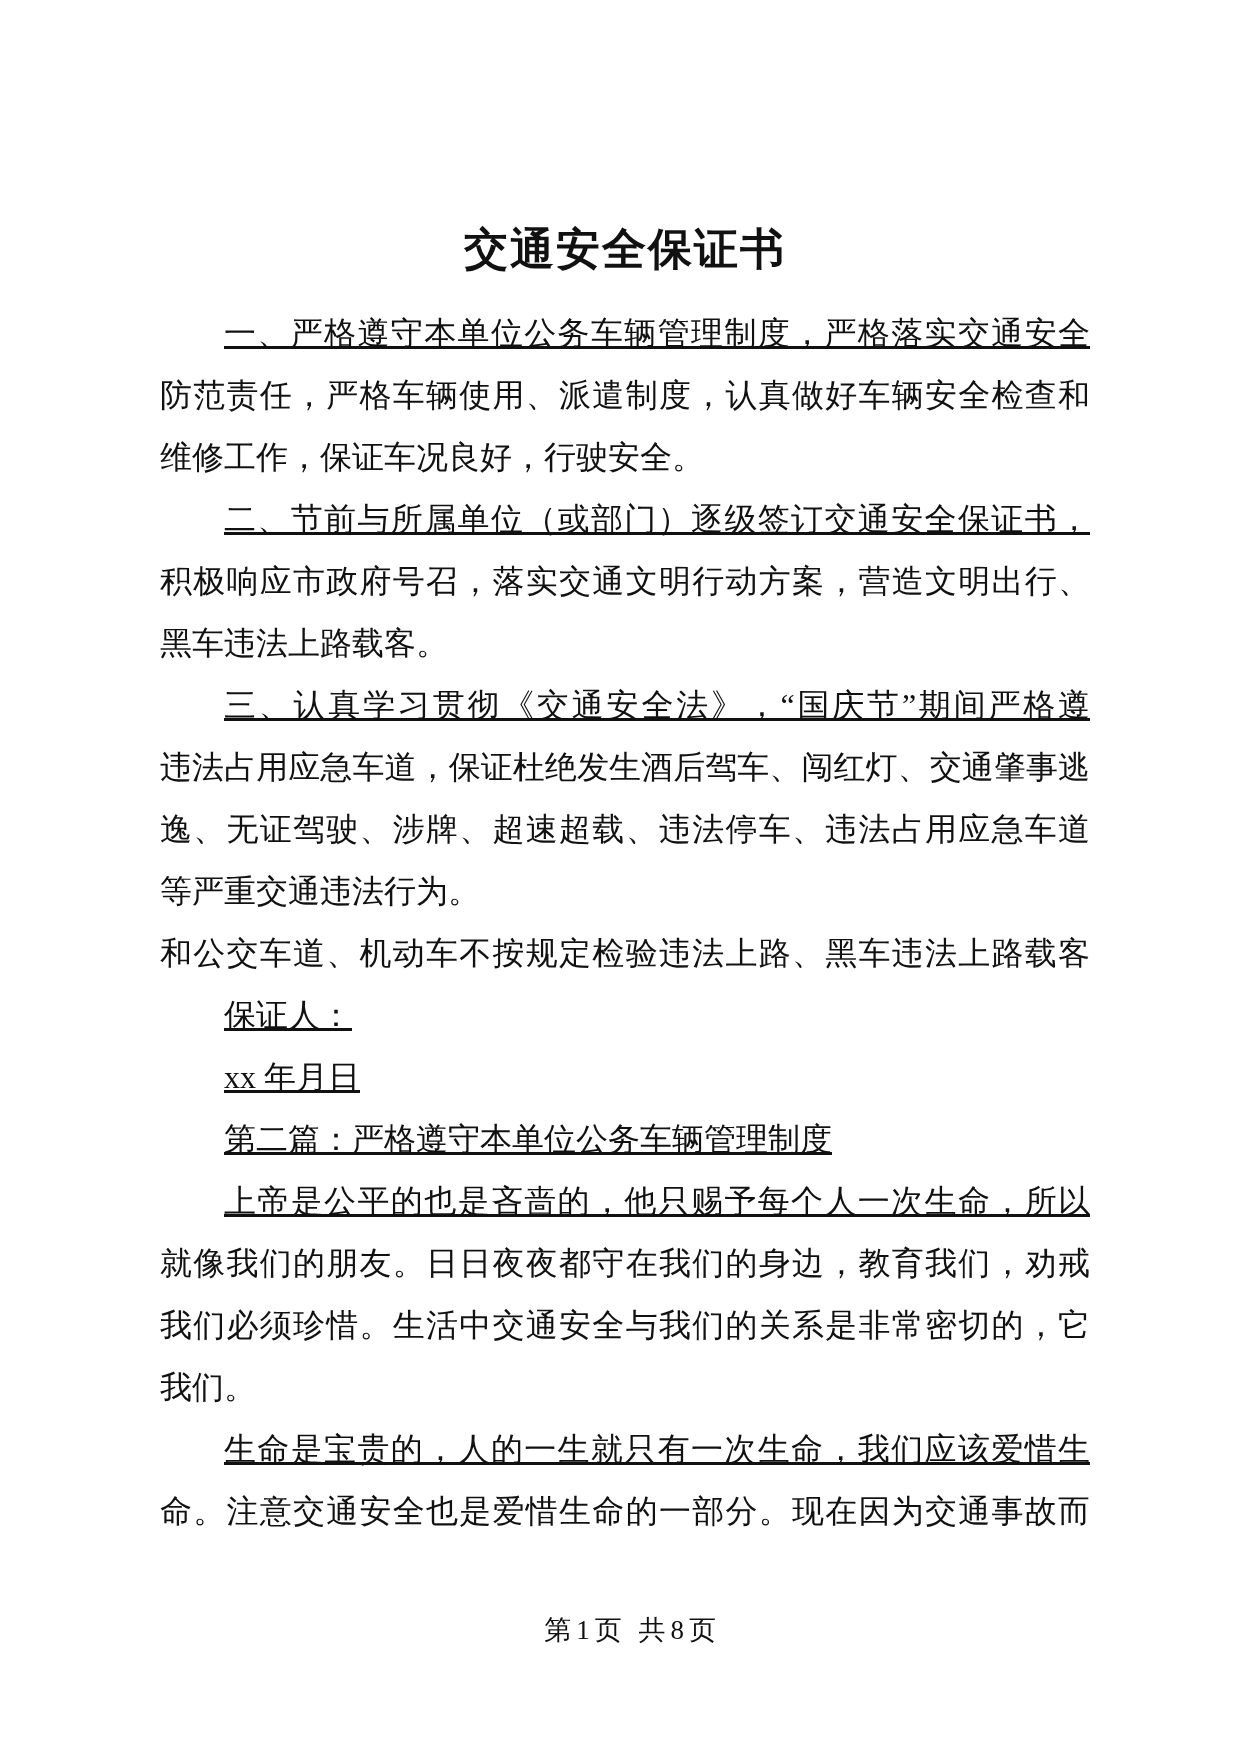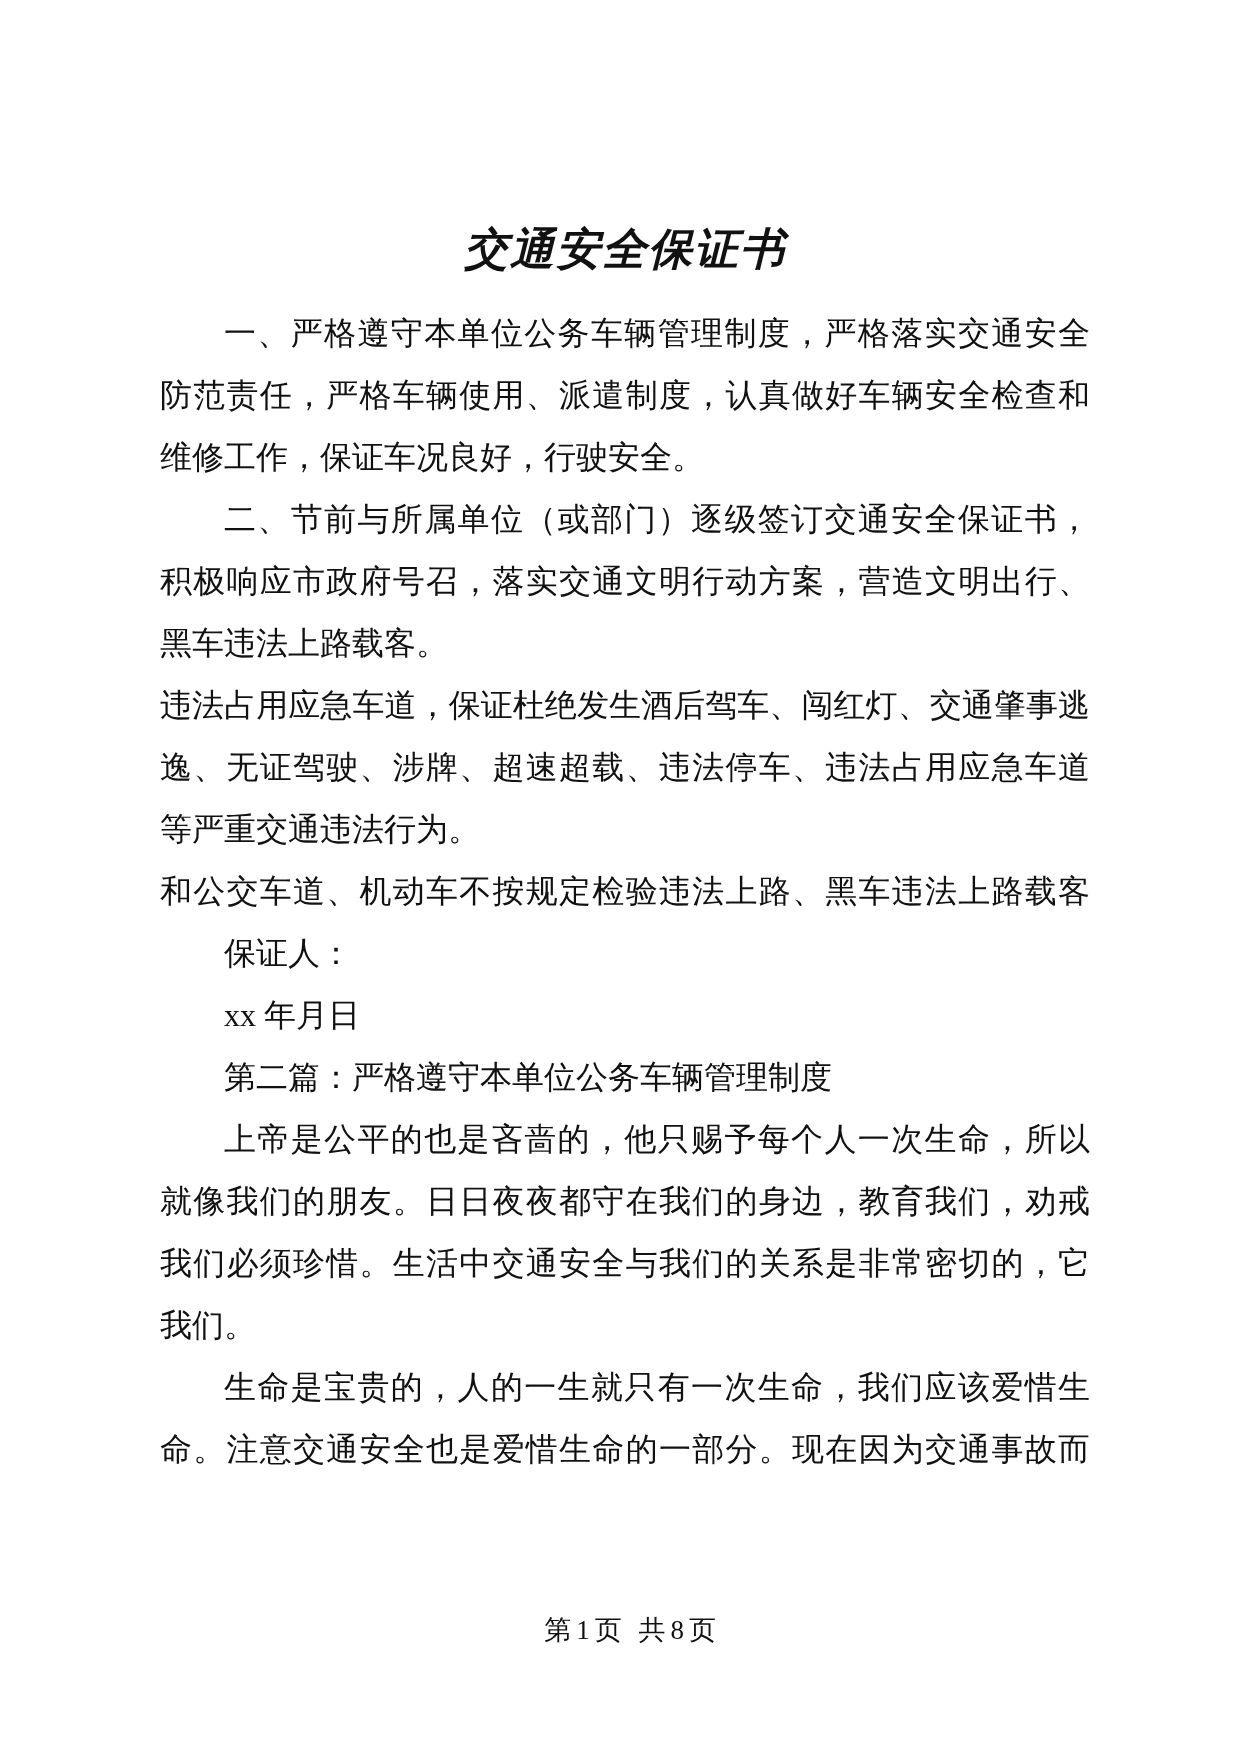--- a/index.html
+++ b/index.html
@@ -21,40 +21,40 @@
     top: 212px;
     left: 160px;
     width: 930px;
     margin: 0;
     font-size: 44px;
     font-weight: 700;
     line-height: 76px;
     text-align: center;
     letter-spacing: 2px;
     white-space: nowrap;
-    font-style: italic;
   }
   .doc-body {
     position: absolute;
     top: 302px;
     left: 160px;
     width: 930px;
   }
   .line {
     font-size: 32px;
     line-height: 62px;
     height: 62px;
     text-align: justify;
     overflow: hidden;
   }
   .line.jfull {
     text-align-last: justify;
   }
   .line.indent {
     text-indent: 64px;
+    text-decoration: underline;
   }
   .page-footer {
     position: absolute;
     top: 1608px;
     left: 12px;
     width: 100%;
     text-align: center;
     font-size: 27px;
     line-height: 44px;
     letter-spacing: 5px;
@@ -66,20 +66,21 @@
 <div class="page">
   <h1 class="doc-title">交通安全保证书</h1>
 
   <div class="doc-body" id="doc-body">
       <div class="line indent jfull">一、严格遵守本单位公务车辆管理制度，严格落实交通安全</div>
       <div class="line jfull">防范责任，严格车辆使用、派遣制度，认真做好车辆安全检查和</div>
       <div class="line">维修工作，保证车况良好，行驶安全。</div>
       <div class="line indent jfull">二、节前与所属单位（或部门）逐级签订交通安全保证书，</div>
       <div class="line jfull">积极响应市政府号召，落实交通文明行动方案，营造文明出行、</div>
       <div class="line">黑车违法上路载客。</div>
+      <div class="line indent jfull">三、认真学习贯彻《交通安全法》，“国庆节”期间严格遵</div>
       <div class="line jfull">违法占用应急车道，保证杜绝发生酒后驾车、闯红灯、交通肇事逃</div>
       <div class="line jfull">逸、无证驾驶、涉牌、超速超载、违法停车、违法占用应急车道</div>
       <div class="line">等严重交通违法行为。</div>
       <div class="line jfull">和公交车道、机动车不按规定检验违法上路、黑车违法上路载客</div>
       <div class="line indent">保证人：</div>
       <div class="line indent">xx 年月日</div>
       <div class="line indent">第二篇：严格遵守本单位公务车辆管理制度</div>
       <div class="line indent jfull">上帝是公平的也是吝啬的，他只赐予每个人一次生命，所以</div>
       <div class="line jfull">就像我们的朋友。日日夜夜都守在我们的身边，教育我们，劝戒</div>
       <div class="line jfull">我们必须珍惜。生活中交通安全与我们的关系是非常密切的，它</div>

